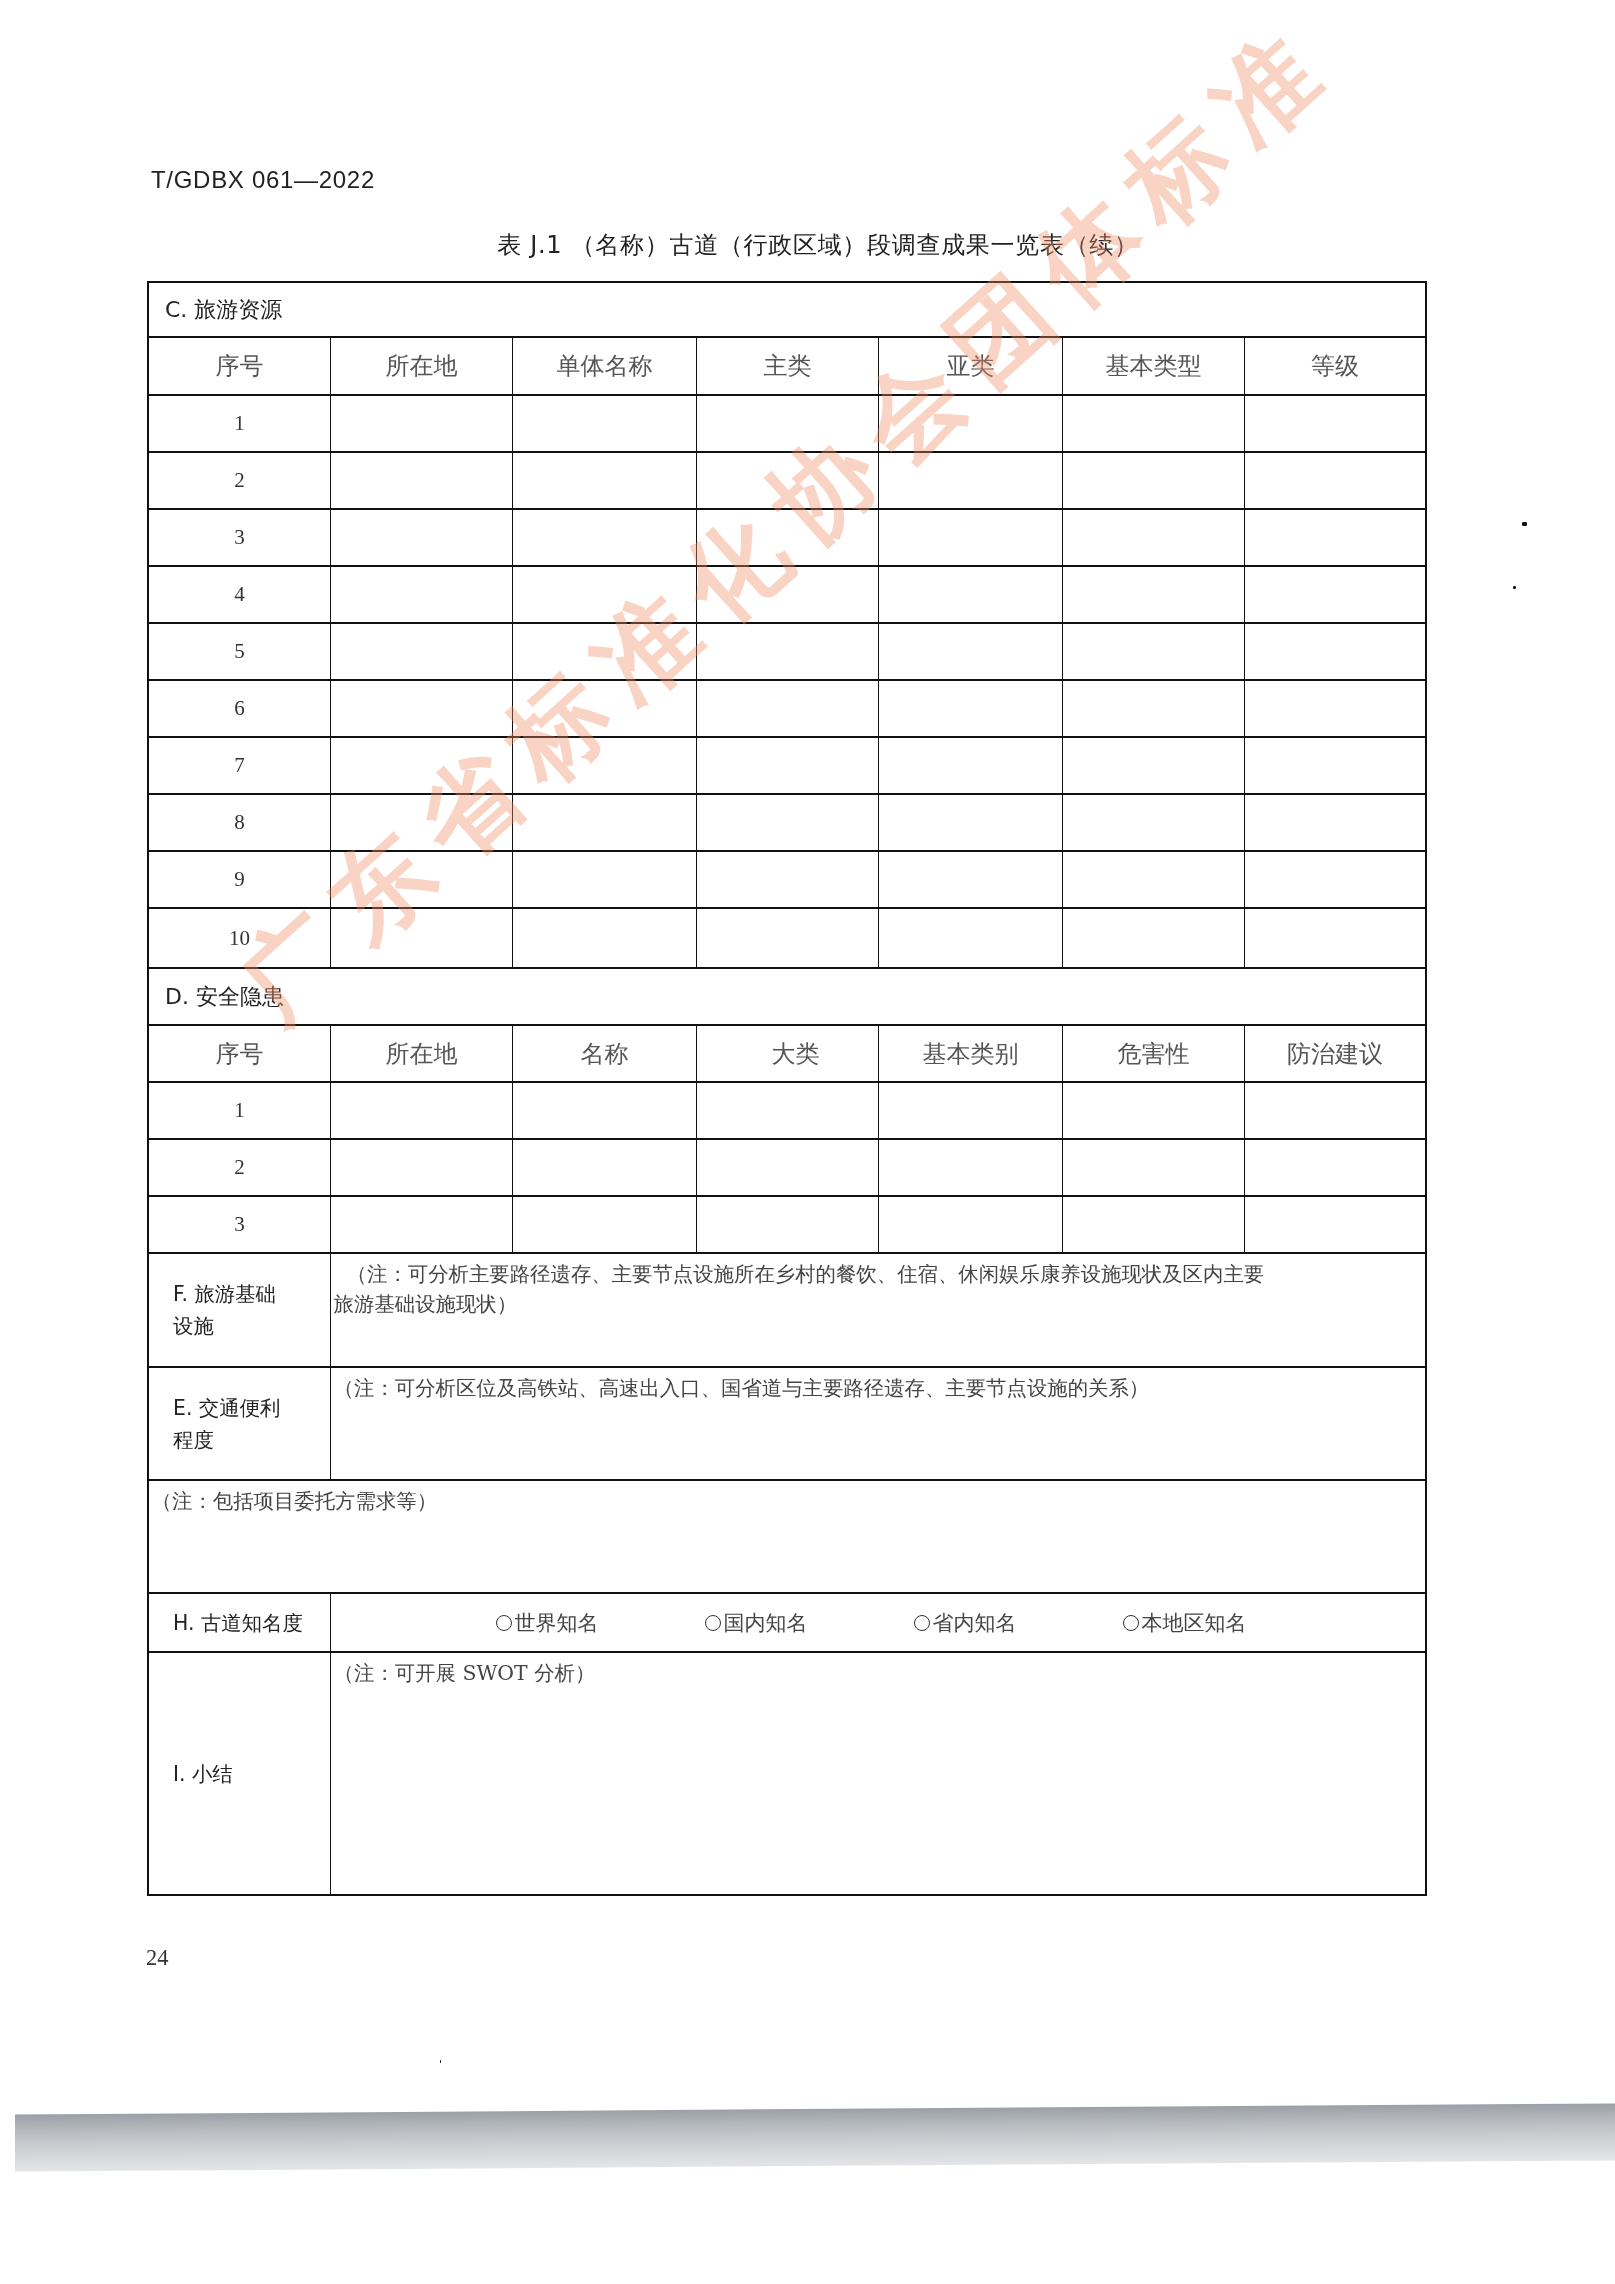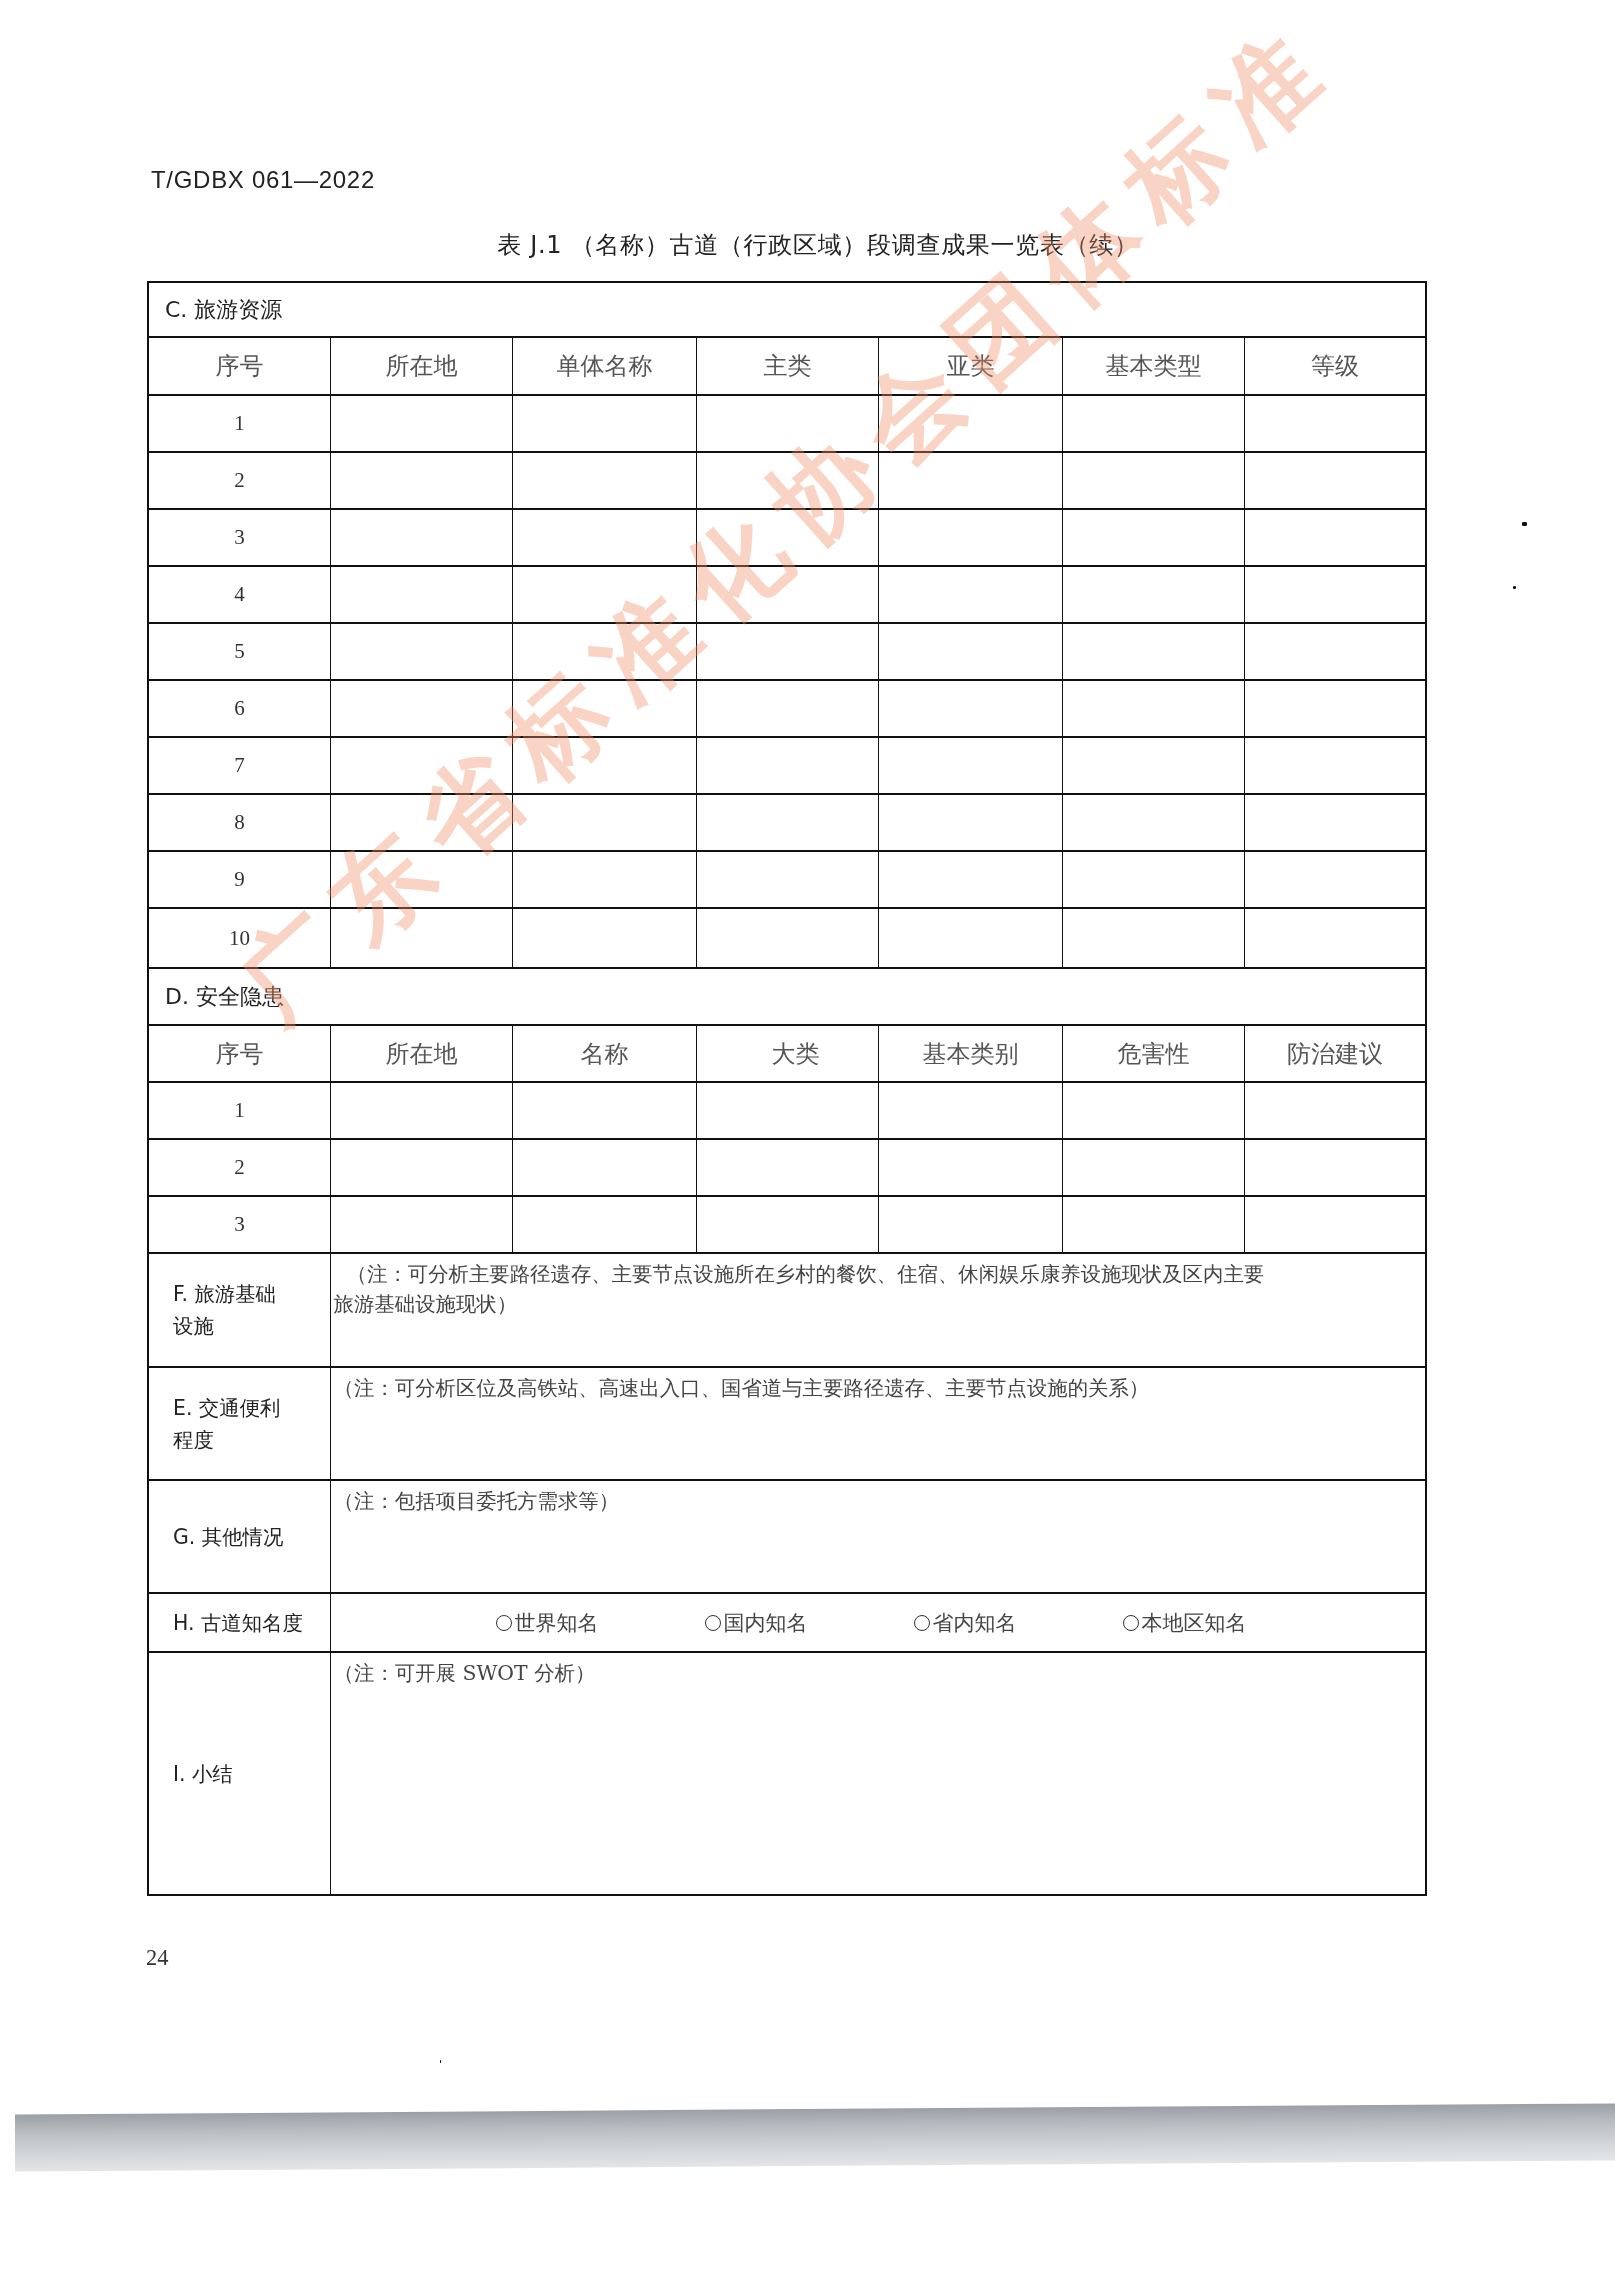--- a/index.html
+++ b/index.html
@@ -206,21 +206,20 @@
 
   <div class="row" style="height:113px;">
     <div class="cell label-cell" style="width:181px;">E. 交通便利
 程度</div>
     <div class="cell note-cell" style="flex:1;">
       <div class="note-inner indent">（注：可分析区位及高铁站、高速出入口、国省道与主要路径遗存、主要节点设施的关系）</div>
     </div>
   </div>
 
   <div class="row" style="height:113px;">
-    <div class="cell label-cell" style="width:181px;">G. 其他情况</div>
     <div class="cell note-cell" style="flex:1;">
       <div class="note-inner indent">（注：包括项目委托方需求等）</div>
     </div>
   </div>
 
   <div class="row" style="height:59px;">
     <div class="cell label-cell" style="width:181px;">H. 古道知名度</div>
     <div class="cell fame-cell" style="flex:1;">
       <span class="fame-option">
         <span class="radio"></span>

